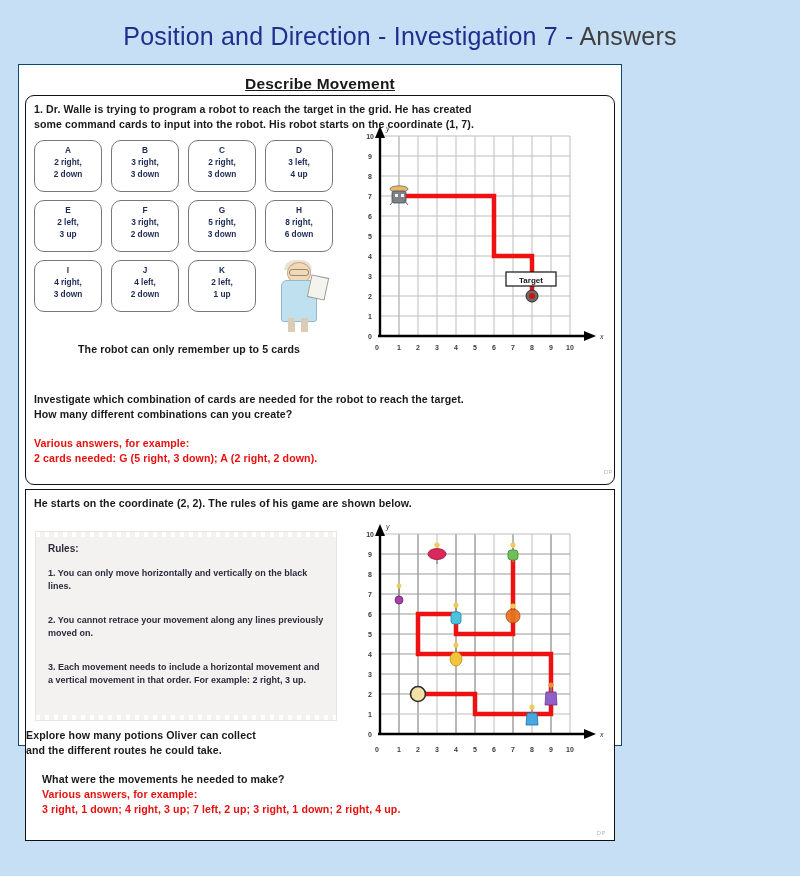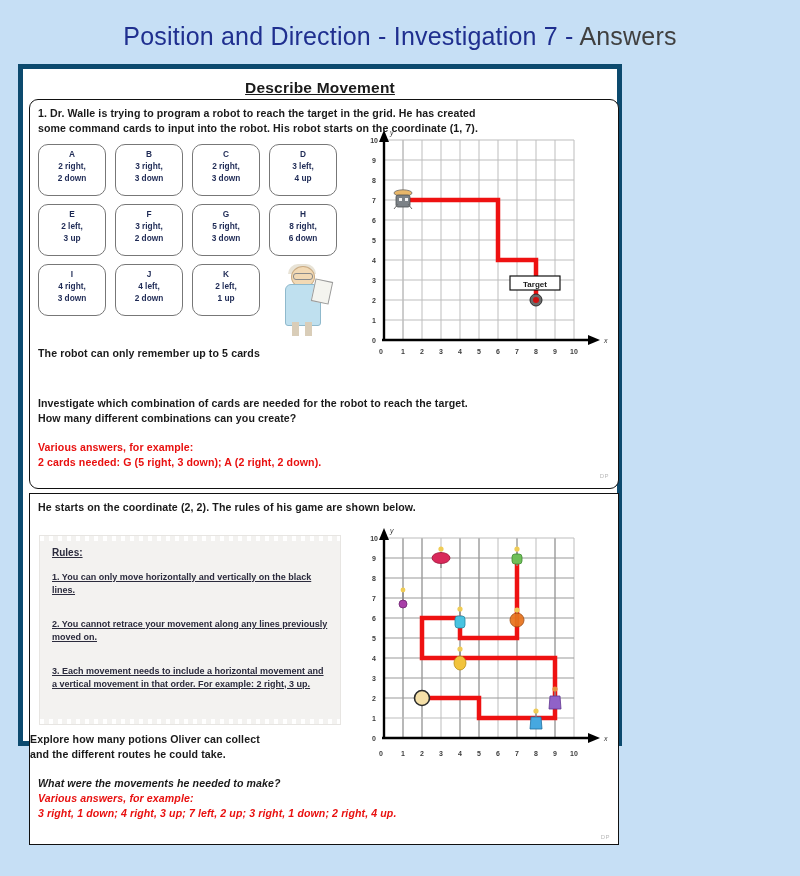--- a/index.html
+++ b/index.html
@@ -27,21 +27,21 @@
   .title-main { color: #1f2f8f; font-weight: 400; }
   .title-answers { color: #404040; font-weight: 400; }
 
   
   .sheet {
     position: absolute;
     left: 18px; top: 64px;
     width: 604px;
     height: 682px;
     background: #ffffff;
-    border: 5px solid #0c4a6e;
+    border: 1px solid #0c4a6e;
     box-sizing: border-box;
   }
   .sheet-heading {
     text-align: center;
     font-size: 15.5px;
     font-weight: bold;
     color: #1a1a1a;
     text-decoration: underline;
     margin-top: 10px;
     letter-spacing: .2px;
@@ -128,20 +128,21 @@
     position: absolute; left: 38px; top: 16px;
     width: 16px; height: 21px;
     background: #f4f4ef; border: 1px solid #9a9a9a;
     transform: rotate(12deg);
   }
 
   .robot-note {
     position: absolute;
     left: 8px; top: 246px;
     width: 310px;
+    text-align: center;
   }
 
   
   .answer { color: #e8100f; font-weight: bold; }
 
   .q1-investigate {
     position: absolute; left: 8px; top: 296px; width: 578px;
   }
   .q1-answer { position: absolute; left: 8px; top: 340px; width: 578px; }
 
@@ -152,26 +153,26 @@
     width: 300px; height: 188px;
     background: #f3f2f0;
     box-shadow: 0 0 0 1px #e7e5e2;
   }
   .rules-card:before, .rules-card:after {
     content: ""; position: absolute; left: 0; width: 100%; height: 5px;
     background: repeating-linear-gradient(90deg, #fff 0 4px, #f3f2f0 4px 9px);
   }
   .rules-card:before { top: 0; }
   .rules-card:after { bottom: 0; }
-  .rules-inner { padding: 10px 12px; font-size: 9px; font-weight: bold; color: #2b2b3d; line-height: 1.45; text-decoration: underline; }
+  .rules-inner { padding: 10px 12px; font-size: 9px; font-weight: bold; color: #2b2b3d; line-height: 1.45; }
   .rules-title { font-size: 10px; margin-bottom: 10px; }
   .rule-item { margin-bottom: 21px; }
 
   .q2-explore { position: absolute; left: 0; top: 238px; width: 400px; }
-  .q2-question { position: absolute; left: 8px; top: 282px; width: 578px; font-style: italic; }
+  .q2-question { position: absolute; left: 16px; top: 282px; width: 578px; }
 
   
   .grid-wrap { position: absolute; }
   #grid1 { left: 330px; top: 26px; }
   #grid2 { left: 330px; top: 30px; }
   .grid-svg { display: block; }
 
   .corner-mark {
     position: absolute;
     right: 8px; bottom: 4px;

